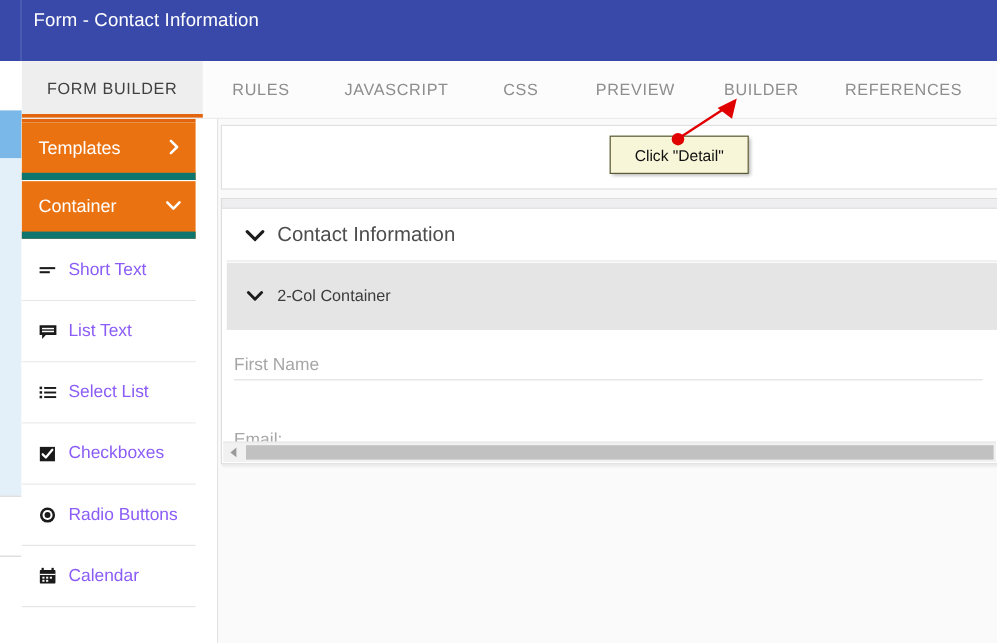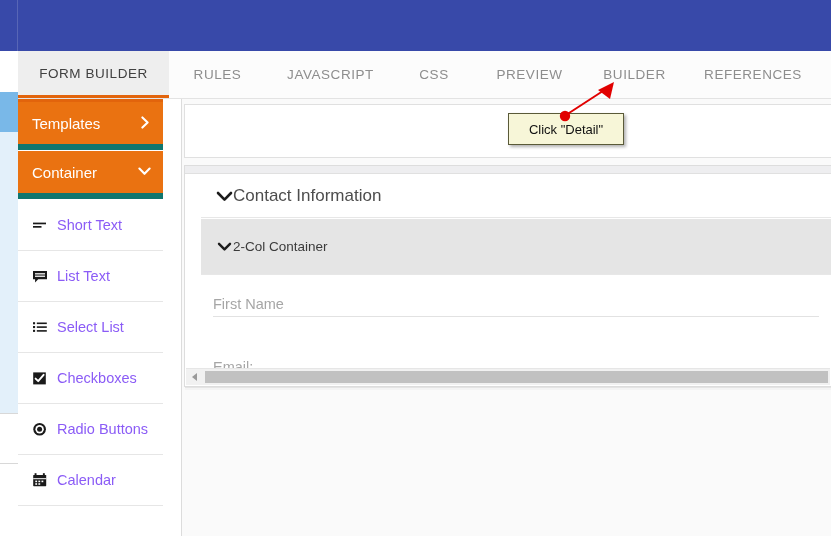--- a/index.html
+++ b/index.html
@@ -130,37 +130,37 @@
   
   .form-card {
     position: absolute; left: 2px; top: 66px; right: -1px; height: 222px;
     background: #ffffff; border: 1px solid #dddddd;
   }
   .fc-strip {
     position: absolute; left: 0; top: 0; right: 0; height: 8px;
     background: #eeeef0; border-bottom: 1px solid #e0e0e0;
   }
   .section-row {
-    position: absolute; left: 16px; right: 0;
-    display: flex; align-items: center; 
+    position: absolute; left: 4px; right: 0;
+    display: flex; align-items: center; gap: 10px;
     background: #ffffff;
     border-bottom: 1px solid #e7e7e7;
     cursor: pointer;
   }
   .section-row.level0 { top: 9px; height: 43px; padding-left: 14px; }
   .section-row.level1 { top: 53px; height: 56px; padding-left: 14px; background: #e5e5e5; }
   .sec-caret {
     width: 18px; height: 18px; flex: 0 0 18px;
     display: flex; align-items: center; justify-content: center;
   }
   .sec-title-0 { font-size: 17px; color: #4d4d4d; }
   .sec-title-1 { font-size: 13.5px; color: #3b3b3b; }
 
   .field-row {
-    position: absolute; left: 28px; right: 0; height: 62px; text-align: right;
+    position: absolute; left: 10px; right: 0; height: 62px; text-align: right;
   }
   .field-row.f1 { top: 94px; }
   .field-row.f2 { top: 157px; }
   .field-label {
     position: absolute; left: 0; bottom: 10px;
     font-size: 14.5px; color: #a6a6a6; white-space: nowrap;
   }
   .field-underline {
     position: absolute; left: 0; right: 12px; bottom: 5px;
     height: 1px; background: #e2e2e2;
@@ -208,20 +208,21 @@
     z-index: 41; pointer-events: none;
   }
 </style>
 </head>
 <body>
 
 <div id="app">
 
   <div class="app-header">
     <div class="hdr-seam"></div>
+    <div class="app-title">Form - Contact Information</div>
   </div>
 
   <div class="tabbar">
     <div class="tab-underlay"></div>
 
     <div class="tab active" style="left:18px;width:151px;">
       <span>FORM BUILDER</span>
     </div>
     <div class="tab" style="left:178px;width:79px;">
       <span>RULES</span>

